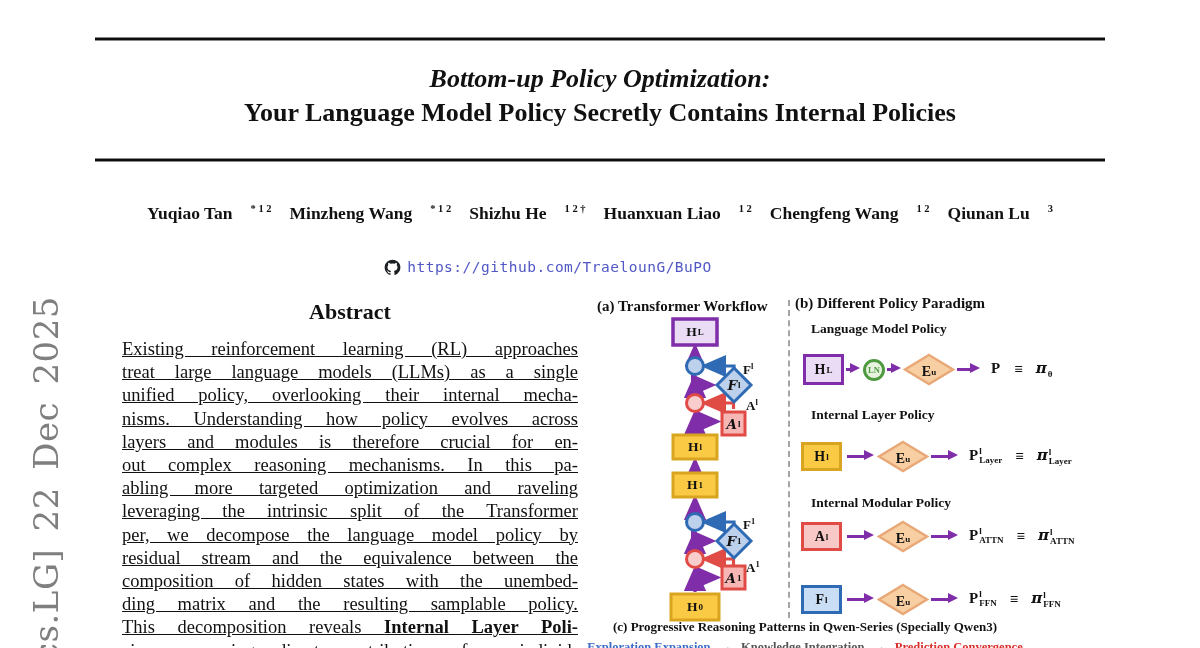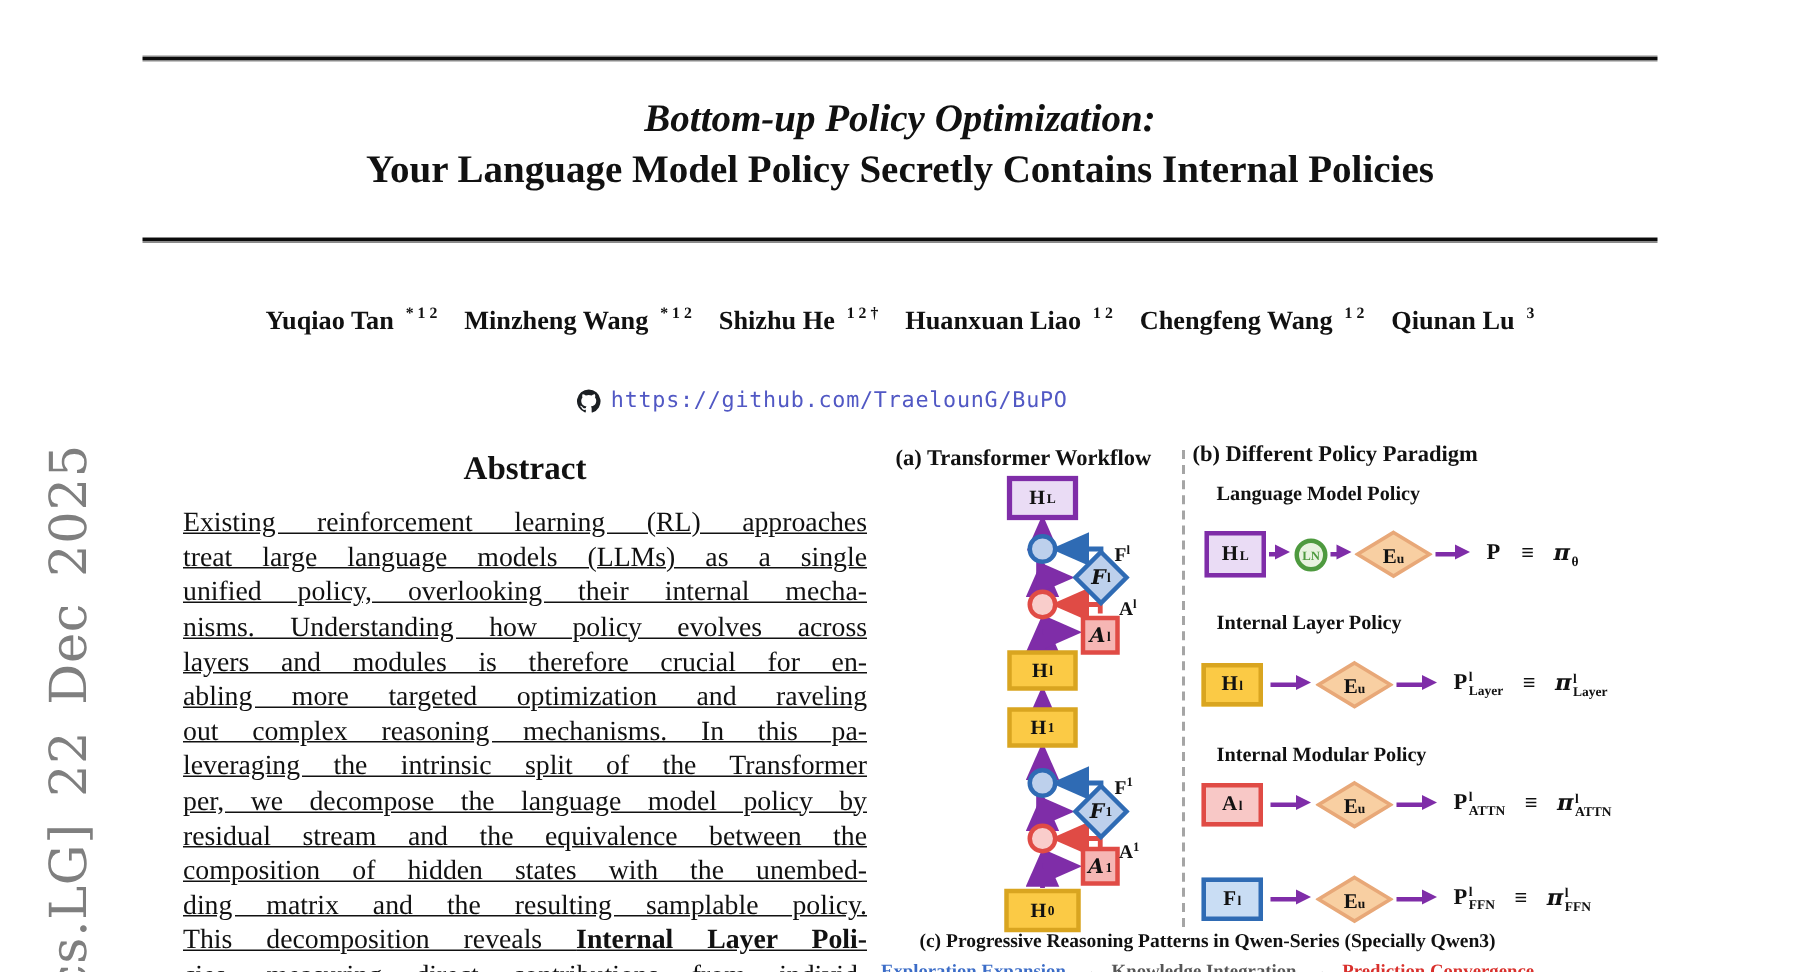--- a/index.html
+++ b/index.html
@@ -8,21 +8,21 @@
   
   .rule{position:absolute;left:95px;width:1010px;height:4px;
         background:linear-gradient(#8a8a8a 0 1px,#0c0c0c 1px 3px,#8a8a8a 3px 4px);}
   .title1{position:absolute;left:0;top:64px;width:1200px;text-align:center;
           font-size:26px;font-weight:bold;font-style:italic;}
   .title2{position:absolute;left:0;top:98px;width:1200px;text-align:center;
           font-size:26px;font-weight:bold;}
   
   .authors{position:absolute;left:0;width:1200px;display:flex;justify-content:center;
            gap:18px;font-size:17.5px;font-weight:bold;white-space:nowrap;}
-  .authors sup{font-size:10.5px;font-weight:bold;margin-left:8px;}
+  .authors sup{font-size:10.5px;font-weight:bold;margin-left:18px;}
   .github-line{position:absolute;left:0;top:259px;width:1096px;display:flex;
                justify-content:center;gap:6px;}
   .github-link{font-family:"DejaVu Sans Mono",monospace;font-size:14.5px;color:#5158c4;
                text-decoration:none;letter-spacing:.5px;}
   
   .stamp{position:absolute;left:26px;top:662px;transform:rotate(-90deg);
          transform-origin:0 0;font-family:"DejaVu Serif",serif;font-size:34px;
          color:#7f7f7f;white-space:nowrap;word-spacing:6px;letter-spacing:.5px;}
   
   .abs-head{position:absolute;left:122px;top:299px;width:456px;text-align:center;
@@ -105,22 +105,22 @@
     <a class="github-link" href="#">https://github.com/TraelounG/BuPO</a>
   </div>
 
   <div class="abs-head">Abstract</div>
   <div class="abs-body">
     <div class="abs-line">Existing reinforcement learning (RL) approaches</div>
     <div class="abs-line">treat large language models (LLMs) as a single</div>
     <div class="abs-line">unified policy, overlooking their internal mecha-</div>
     <div class="abs-line">nisms. Understanding how policy evolves across</div>
     <div class="abs-line">layers and modules is therefore crucial for en-</div>
+    <div class="abs-line">out complex reasoning mechanisms. In this pa-</div>
     <div class="abs-line">abling more targeted optimization and raveling</div>
-    <div class="abs-line">out complex reasoning mechanisms. In this pa-</div>
     <div class="abs-line">leveraging the intrinsic split of the Transformer</div>
     <div class="abs-line">per, we decompose the language model policy by</div>
     <div class="abs-line">residual stream and the equivalence between the</div>
     <div class="abs-line">composition of hidden states with the unembed-</div>
     <div class="abs-line">ding matrix and the resulting samplable policy.</div>
     <div class="abs-line"><span>This decomposition reveals </span><b>Internal Layer Poli-</b></div>
     <div class="abs-line">cies, measuring direct contributions from individ-</div>
   </div>
 
   <div class="panel-a">

